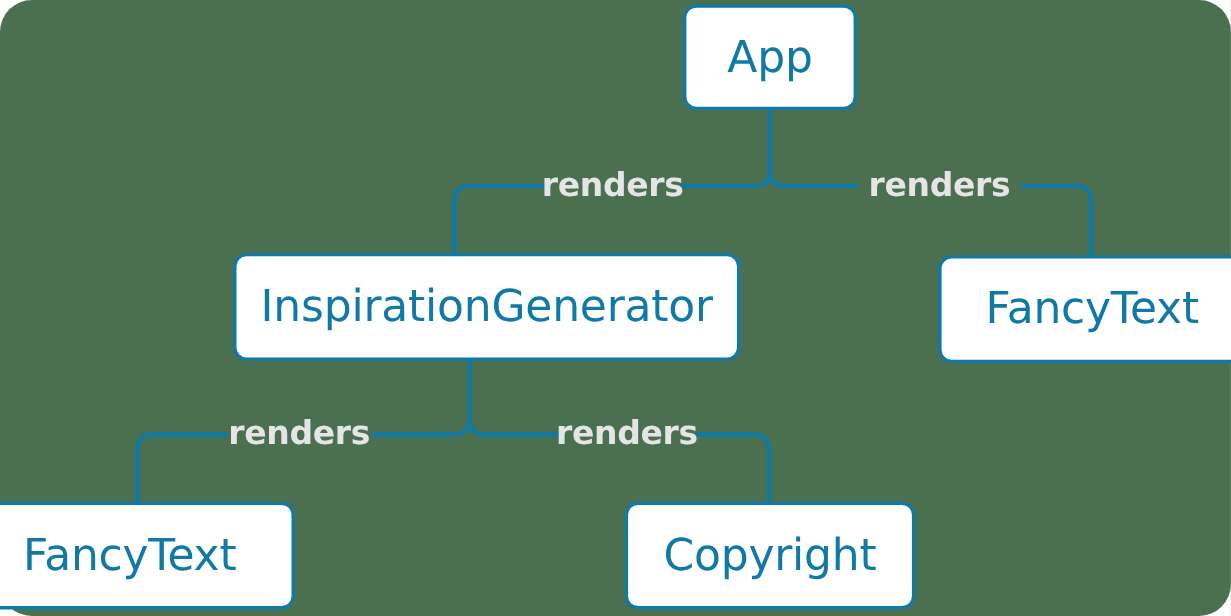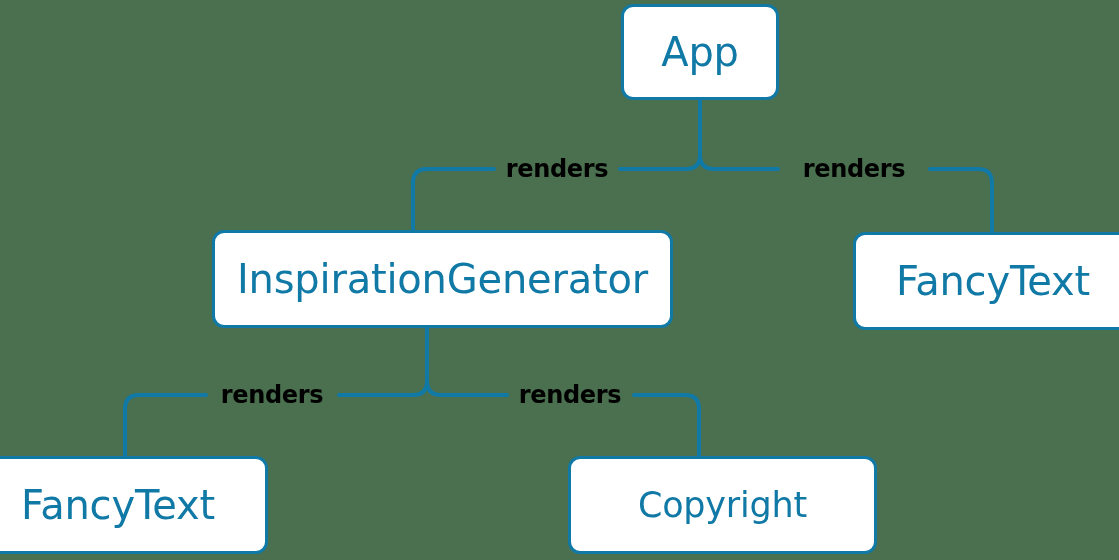--- a/index.html
+++ b/index.html
@@ -11,20 +11,21 @@
     width: 1119px;
     height: 560px;
     overflow: hidden;
     font-family: "DejaVu Sans", "Liberation Sans", sans-serif;
   }
   #diagram-root {
     position: relative;
     width: 1119px;
     height: 560px;
     background: #4a7050;
+    border-radius: 29px;
   }
   #edge-layer {
     position: absolute;
     left: 0;
     top: 0;
     width: 1119px;
     height: 560px;
   }
   .node {
     position: absolute;
@@ -40,24 +41,24 @@
     font-weight: 400;
     letter-spacing: -0.2px;
     white-space: nowrap;
   }
   .node-label {
     display: block;
     line-height: 1;
   }
   .edge-label {
     position: absolute;
-    color: #000000;
+    color: #e5e5e5;
     font-family: "DejaVu Sans", "Liberation Sans", sans-serif;
     font-weight: 600;
-    font-size: 24px;
+    font-size: 30px;
     line-height: 1;
     letter-spacing: -0.3px;
     white-space: nowrap;
     transform: translate(-50%, -50%);
   }
 </style>
 </head>
 <body>
 
 <div id="diagram-root">
@@ -90,21 +91,21 @@
   </div>
 
   <div class="node" style="left:853px; top:232px; width:280px; height:98px; font-size:40px;">
     <span class="node-label">FancyText</span>
   </div>
 
   <div class="node" style="left:-32px; top:456px; width:300px; height:98px; font-size:40px;">
     <span class="node-label">FancyText</span>
   </div>
 
-  <div class="node" style="left:568px; top:456px; width:309px; height:98px; font-size:35px;">
+  <div class="node" style="left:568px; top:456px; width:264px; height:98px; font-size:40px;">
     <span class="node-label">Copyright</span>
   </div>
 
   <div class="edge-label" style="left:557px; top:169px;">renders</div>
 
   <div class="edge-label" style="left:854px; top:169px;">renders</div>
 
   <div class="edge-label" style="left:272px; top:395px;">renders</div>
 
   <div class="edge-label" style="left:570px; top:395px;">renders</div>

